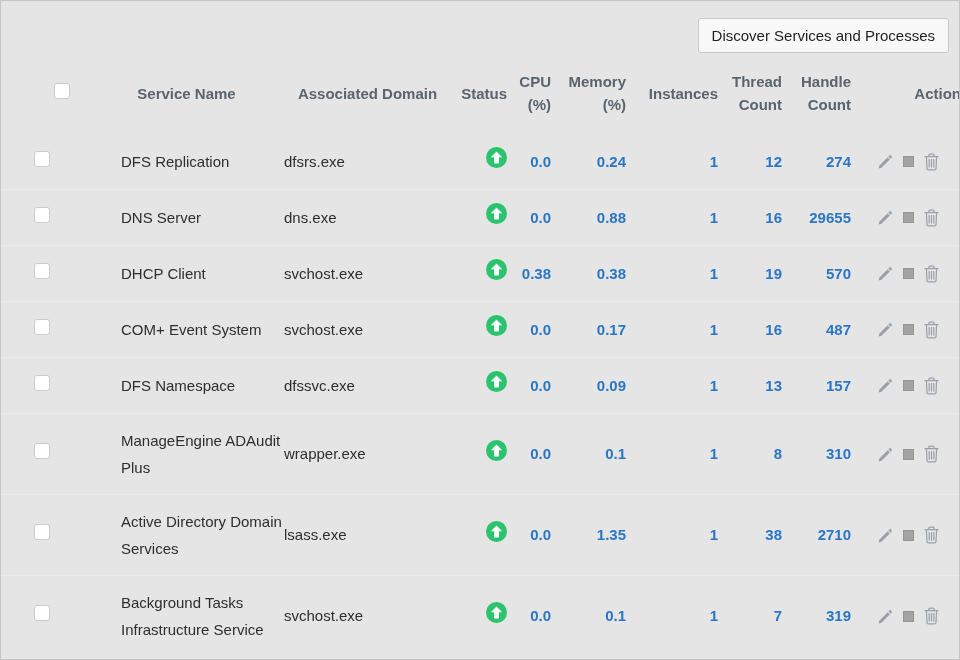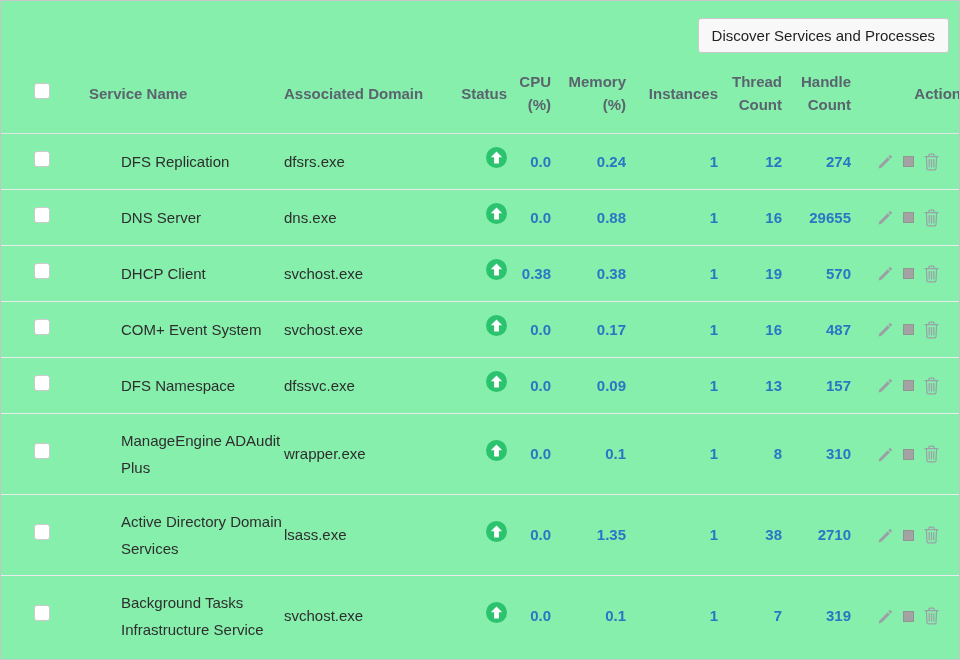--- a/index.html
+++ b/index.html
@@ -1,20 +1,20 @@
 <!DOCTYPE html>
 <html style="--status-green: #2cc36e; --link-blue: #2b76c4; --header-text: #5a646e; --body-text: #333333; --icon-gray: #9aa0a6;"><head>
 <meta charset="utf-8">
 <style>
   html, body { margin: 0; padding: 0; background: #fff; }
   * { box-sizing: border-box; }
   .page {
     width: 960px; height: 660px;
     border: 1px solid #c6c6c6;
-    background: #86efac;
+    background: #e5e5e5;
     overflow: hidden;
     font-family: "Liberation Sans", sans-serif;
     color: var(--body-text, #333);
   }
   .topbar {
     display: flex; justify-content: flex-end;
     padding: 17px 10px 0 20px;
   }
   .discover-btn {
     font-family: "Liberation Sans", sans-serif;
@@ -45,21 +45,21 @@
   col.c-cpu    { width: 48px; }
   col.c-mem    { width: 75px; }
   col.c-inst   { width: 92px; }
   col.c-thread { width: 64px; }
   col.c-handle { width: 69px; }
   col.c-action { width: 106px; }
 
   thead th {
     font-size: 15px; font-weight: 700;
     color: var(--header-text, #5a646e);
-    text-align: left;
+    text-align: center;
     line-height: 23px;
     padding: 17px 0 17px 0;
     border-bottom: 1px solid #e4e4e4;
     vertical-align: middle;
   }
   thead th.num, tbody td.num { text-align: right; padding-right: 4px; }
   thead th.center, tbody td.center { text-align: right; }
 
   tbody td {
     font-size: 15px;

